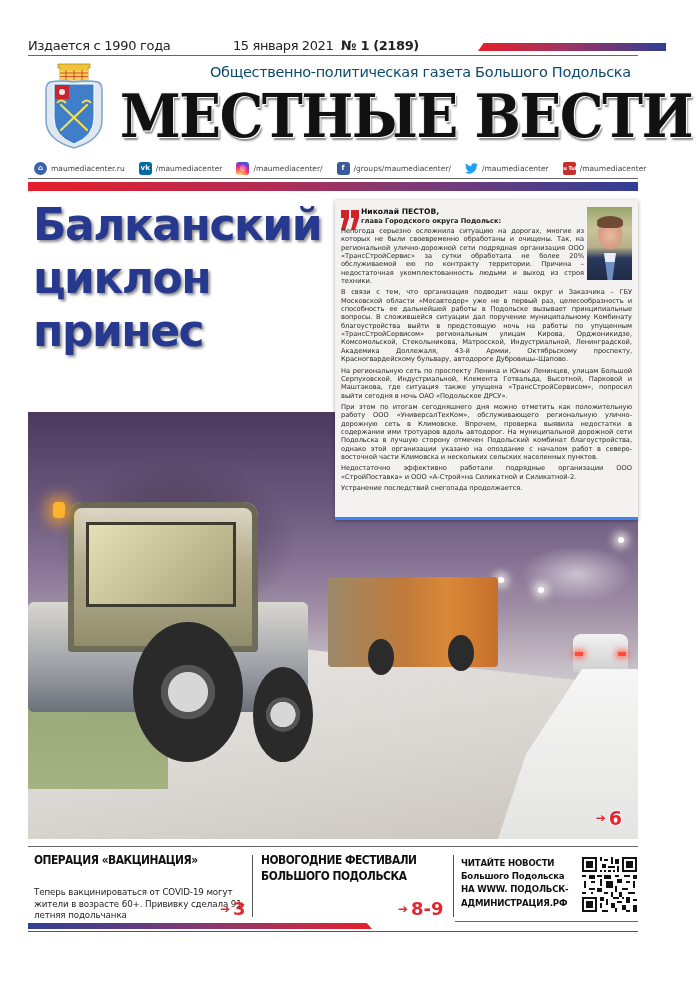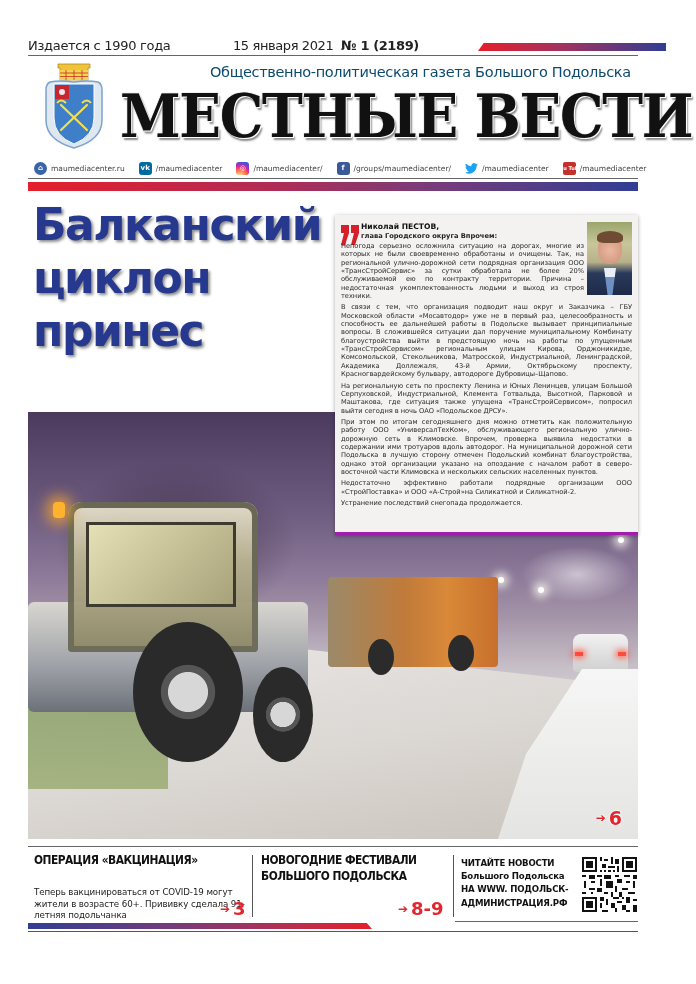--- a/index.html
+++ b/index.html
@@ -144,25 +144,24 @@
   .page-ref {
     position: absolute; display: flex; align-items: center; font-weight: bold; color: #e3262e;
     font-family: "DejaVu Sans", sans-serif;
   }
   .page-ref .arrow { font-size: 12px; margin-right: 3px; }
   .photo-ref { right: 16px; bottom: 10px; font-size: 19px; text-shadow: 0 0 2px #fff, 0 0 3px #fff; }
 
   
   .quote-box {
     position: absolute; left: 335px; top: 200px; width: 303px; height: 320px;
-    background: #f3f2f0; border-bottom: 3px solid #a21caf;
+    background: #f3f2f0; border-bottom: 3px solid #3b82f6;
     box-shadow: 0 1px 4px rgba(0,0,0,0.35);
     padding: 6px 6px 4px 6px;
     font-family: "DejaVu Sans", sans-serif;
-    margin-top: 15px;
   }
   .quote-mark {
     position: absolute; left: 5px; top: 2px; font-family: "DejaVu Serif", serif; font-weight: bold;
     color: #d3202a; font-size: 34px; line-height: 34px; letter-spacing: -3px;
   }
   .quote-author {
     position: absolute; left: 26px; top: 7px; font-size: 7.6px; font-weight: bold; color: #111;
   }
   .quote-role {
     position: absolute; left: 26px; top: 17px; font-size: 6.7px; font-weight: bold; color: #222;
@@ -341,21 +340,21 @@
 </div>
 
 <div class="quote-box">
   <div class="quote-mark">
     <svg width="20" height="22" viewBox="0 0 20 22">
       <path d="M1 1 h8 v8 l-4 12 h-4 l3 -12 h-3z" fill="#d3202a"></path>
       <path d="M11 1 h8 v8 l-4 12 h-4 l3 -12 h-3z" fill="#d3202a"></path>
     </svg>
   </div>
   <div class="quote-author">Николай ПЕСТОВ,</div>
-  <div class="quote-role">глава Городского округа Впрочем:</div>
+  <div class="quote-role">глава Городского округа Подольск:</div>
   <div class="portrait">
     <div class="portrait-head"></div>
     <div class="portrait-hair"></div>
     <div class="portrait-shirt"></div>
   </div>
   <div class="quote-body">
     <p class="narrow">Непогода серьезно осложнила ситуацию на дорогах, многие из которых не были своевременно обработаны и очищены. Так, на региональной улично-дорожной сети подрядная организация ООО «ТрансСтройСервис» за сутки обработала не более 20% обслуживаемой ею по контракту территории. Причина – недостаточная укомплектованность людьми и выход из строя техники.</p>
     <p>В связи с тем, что организация подводит наш округ и Заказчика – ГБУ Московской области «Мосавтодор» уже не в первый раз, целесообразность и способность ее дальнейшей работы в Подольске вызывает принципиальные вопросы. В сложившейся ситуации дал поручение муниципальному Комбинату благоустройства выйти в предстоящую ночь на работы по упущенным «ТрансСтройСервисом» региональным улицам Кирова, Орджоникидзе, Комсомольской, Стекольникова, Матросской, Индустриальной, Ленинградской, Академика Доллежаля, 43-й Армии, Октябрьскому проспекту, Красногвардейскому бульвару, автодороге Дубровицы–Щапово.</p>
     <p>На региональную сеть по проспекту Ленина и Юных Ленинцев, улицам Большой Серпуховской, Индустриальной, Клемента Готвальда, Высотной, Парковой и Маштакова, где ситуация также упущена «ТрансСтройСервисом», попросил выйти сегодня в ночь ОАО «Подольское ДРСУ».</p>
     <p>При этом по итогам сегодняшнего дня можно отметить как положительную работу ООО «УниверсалТехКом», обслуживающего региональную улично-дорожную сеть в Климовске. Впрочем, проверка выявила недостатки в содержании ими тротуаров вдоль автодорог. На муниципальной дорожной сети Подольска в лучшую сторону отмечен Подольский комбинат благоустройства, однако этой организации указано на опоздание с началом работ в северо-восточной части Климовска и нескольких сельских населенных пунктов.</p>

